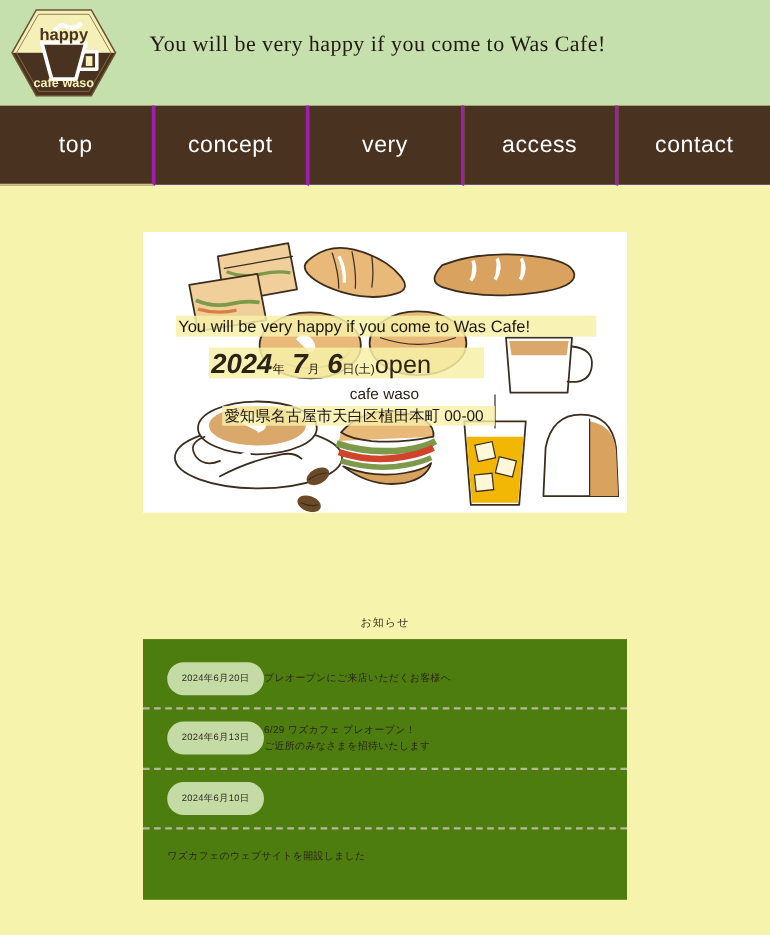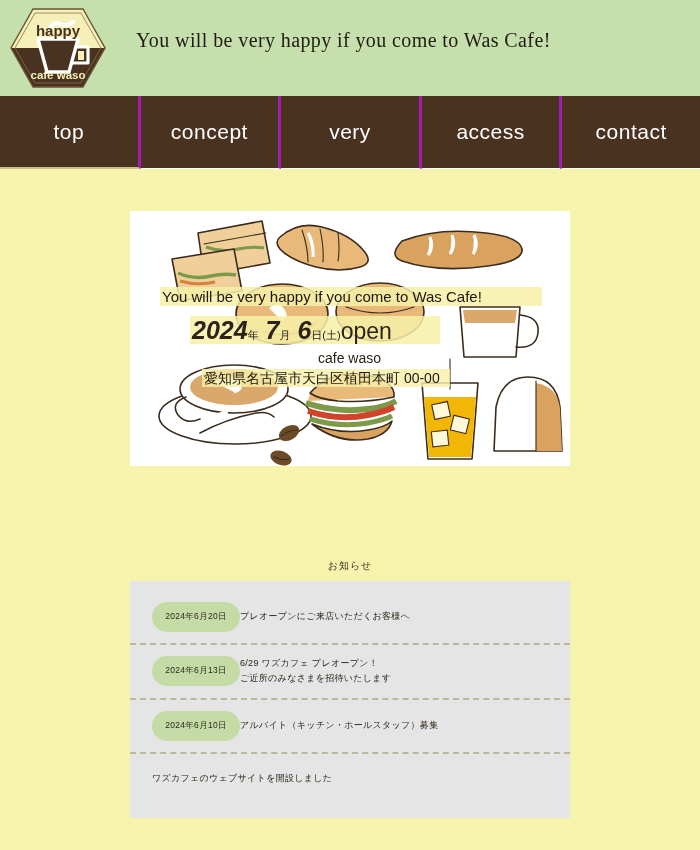--- a/index.html
+++ b/index.html
@@ -95,21 +95,21 @@
     font-size: 10px;
     color: #3a3020;
     letter-spacing: 1px;
     padding-bottom: 8px;
   }
 
   .news-panel {
     position: relative;
     margin: 0 auto;
     width: 440px;
-    background: #e5e5e5;
+    background: #4d7c0f;
     padding: 10px 0 14px 0;
   }
 
   .news-row {
     display: flex;
     align-items: center;
     padding: 11px 0 11px 22px;
     min-height: 50px;
     border-bottom: 2px dashed #b8b89a;
     cursor: pointer;
@@ -324,23 +324,20 @@
   <div class="news-row">
     <div class="news-date">2024年6月13日</div>
     <div class="news-text">
       <span class="line">6/29 ワズカフェ プレオープン！</span>
       <span class="line">ご近所のみなさまを招待いたします</span>
     </div>
   </div>
 
   <div class="news-row">
     <div class="news-date">2024年6月10日</div>
-    <div class="news-text">
-      <span class="line">アルバイト（キッチン・ホールスタッフ）募集</span>
-    </div>
   </div>
 
   <div class="news-row">
     <div class="news-text">
       <span class="line">ワズカフェのウェブサイトを開設しました</span>
     </div>
   </div>
 
 </div>
 

